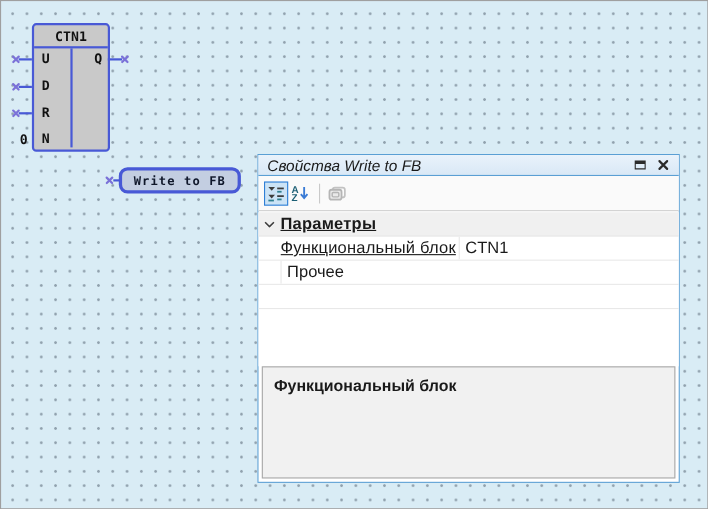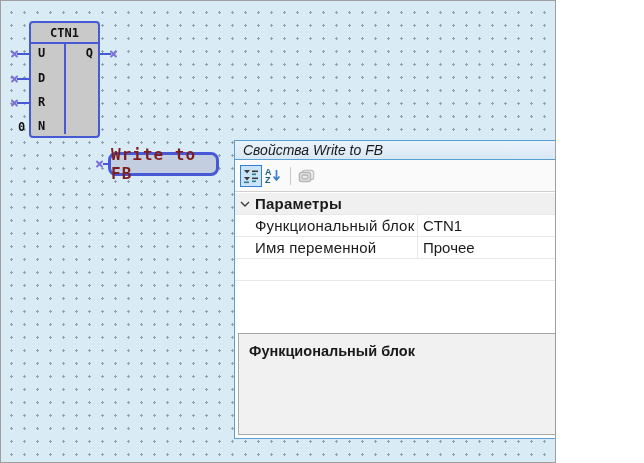--- a/index.html
+++ b/index.html
@@ -1,19 +1,19 @@
 <!DOCTYPE html>
 <html><head>
 <meta charset="utf-8">
 <style>
   * { margin:0; padding:0; box-sizing:border-box; }
   body { font-family: "Liberation Sans", sans-serif; background:#ffffff; }
 
   .canvas {
-    position:relative; width:556px; height:463px; overflow:hidden;
+    position:relative; width:644px; height:463px; overflow:hidden;
     background-color:#d9ecf5;
     background-image: radial-gradient(circle, rgba(85,100,115,.55) 1px, transparent 1.4px);
     background-size:13px 13px; background-position:4px 5px;
     border:1px solid #9f9f9f;
   }
 
   
   .fb-block {
     position:absolute; left:28px; top:20px; width:71px; height:117px;
     background:#c9c9c9; border:2px solid #4859d6; border-radius:4px;
@@ -41,22 +41,22 @@
   .n-value {
     position:absolute; left:17px; top:119px;
     font-family:"DejaVu Sans Mono", monospace; font-size:12px; font-weight:bold; color:#111;
   }
 
   
   .write-block {
     position:absolute; left:107px; top:151px; width:111px; height:24px;
     background:#c3cee1; border:3px solid #4859d6; border-radius:8px;
     display:flex; align-items:center; justify-content:center;
-    font-family:"DejaVu Sans Mono", monospace; font-size:16px; font-weight:bold;
-    letter-spacing:1px; color:#7f1d1d;
+    font-family:"DejaVu Sans Mono", monospace; font-size:11px; font-weight:bold;
+    letter-spacing:1px; color:#0f172a;
   }
 
   
   .panel {
     position:absolute; left:233px; top:139px; width:384px; height:299px;
     background:#ffffff; border:1px solid #5a9fd4; font-size:15px; color:#1a1a1a;
   }
   .panel-titlebar {
     height:19px; background:linear-gradient(#e9f2fb,#d9e8f6);
     border-bottom:1px solid #5a9fd4;
@@ -76,21 +76,21 @@
   .tb-sep { width:1px; height:18px; background:#c9c9c9; margin:0 4px 0 6px; }
   .az-wrap { position:relative; width:16px; height:16px; }
   .az-a, .az-z { position:absolute; left:0; font-size:9px; font-weight:bold; color:#1c5f75; line-height:8px; }
   .az-a { top:0; } .az-z { top:8px; }
 
   
   .grid { position:absolute; left:0; right:0; top:52px; height:140px; background:#fff; }
   .g-row { display:flex; height:22px; align-items:center; border-bottom:1px solid #e8e8e8; overflow:hidden; }
   .g-section { background:#f0f0f0; font-weight:bold; }
   .g-gutter { width:20px; flex:none; display:flex; align-items:center; justify-content:center; }
-  .g-label { width:162px; flex:none; white-space:nowrap; overflow:hidden; letter-spacing:.2px; }
+  .g-label { width:162px; flex:none; white-space:nowrap; overflow:hidden; letter-spacing:.2px;text-decoration:underline; }
   .g-value { flex:1; border-left:1px solid #e8e8e8; padding-left:5px; white-space:nowrap; overflow:hidden; height:100%; display:flex; align-items:center; }
   .g-section .g-label { width:auto; overflow:visible; }
 
   
   .desc {
     position:absolute; left:3px; right:3px; top:192px; bottom:3px;
     background:#f1f1f1; border:1px solid #a9a9a9; padding:9px 10px;
   }
   .desc-title { font-weight:bold; font-size:14.5px; margin-bottom:7px; }
   .desc-text { font-size:14.5px; }
@@ -182,21 +182,20 @@
         </span>
         <span class="g-label">Параметры</span>
       </div>
       <div class="g-row">
         <span class="g-gutter"></span>
         <span class="g-label">Функциональный блок</span>
         <span class="g-value">CTN1</span>
       </div>
       <div class="g-row">
         <span class="g-gutter"></span>
-        <span class="g-label">Имя переменной</span>
         <span class="g-value">Прочее</span>
       </div>
       <div class="g-row">
         <span class="g-gutter"></span>
       </div>
     </div>
 
     <div class="desc">
       <div class="desc-title">Функциональный блок</div>
     </div>

